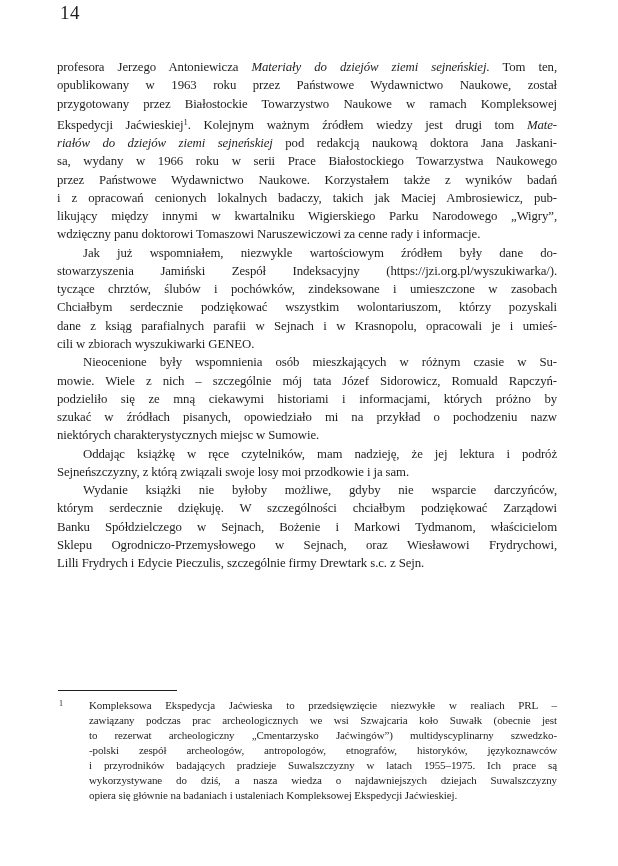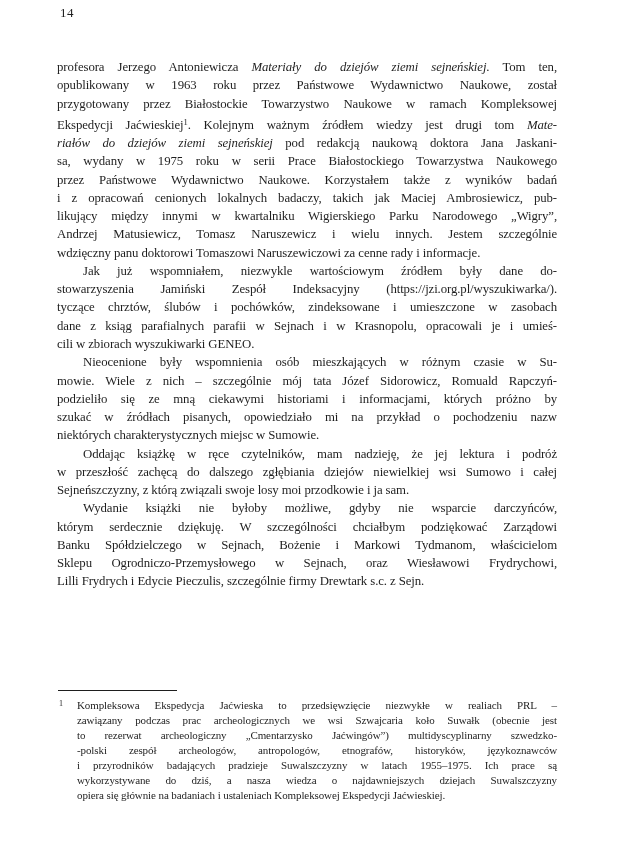--- a/index.html
+++ b/index.html
@@ -14,21 +14,21 @@
   }
   .page {
     position: absolute;
     inset: 0;
     background: #ffffff;
   }
   .page-number {
     position: absolute;
     left: 60px;
     top: 5px;
-    font-size: 13px;
+    font-size: 19px;
     line-height: 16px;
     letter-spacing: 0.5px;
     color: #1e1e1e;
   }
   .text-block {
     position: absolute;
     left: 57px;
     top: 58px;
     width: 500px;
     font-size: 12.8px;
@@ -62,59 +62,58 @@
     top: 698px;
     width: 500px;
     font-size: 11px;
   }
   .footnote-marker {
     position: absolute;
     left: 2px;
     top: 1px;
     font-size: 8px;
   }
-  .footnote-text { margin-left: 20px; }
+  .footnote-text { margin-left: 32px; }
   .fline {
     line-height: 15px;
     text-align: justify;
     text-align-last: justify;
     letter-spacing: -0.1px;
   }
   .fline.last { text-align-last: left; }
 </style>
 </head>
 <body>
 
 <div class="page">
   <div class="page-number">14</div>
 
   <div class="text-block" id="text-block">
       <div class="line"><span>profesora Jerzego Antoniewicza </span><span class="it">Materiały do dziejów ziemi sejneńskiej</span><span>. Tom ten,</span></div>
       <div class="line"><span>opublikowany w 1963 roku przez Państwowe Wydawnictwo Naukowe, został</span></div>
       <div class="line"><span>przygotowany przez Białostockie Towarzystwo Naukowe w ramach Kompleksowej</span></div>
       <div class="line"><span>Ekspedycji Jaćwieskiej</span><span class="sup">1</span><span>. Kolejnym ważnym źródłem wiedzy jest drugi tom </span><span class="it">Mate-</span></div>
       <div class="line"><span class="it">riałów do dziejów ziemi sejneńskiej</span><span> pod redakcją naukową doktora Jana Jaskani-</span></div>
-      <div class="line"><span>sa, wydany w 1975 roku w serii Prace Białostockiego Towarzystwa Naukowego</span></div>
+      <div class="line"><span>sa, wydany w 1966 roku w serii Prace Białostockiego Towarzystwa Naukowego</span></div>
       <div class="line"><span>przez Państwowe Wydawnictwo Naukowe. Korzystałem także z wyników badań</span></div>
       <div class="line"><span>i z opracowań cenionych lokalnych badaczy, takich jak Maciej Ambrosiewicz, pub-</span></div>
       <div class="line"><span>likujący między innymi w kwartalniku Wigierskiego Parku Narodowego „Wigry”,</span></div>
-      <div class="line"><span>Andrzej Matusiewicz, Tomasz Naruszewicz i wielu innych. Jestem szczególnie</span></div>
       <div class="line last"><span>wdzięczny panu doktorowi Tomaszowi Naruszewiczowi za cenne rady i informacje.</span></div>
       <div class="line ind"><span>Jak już wspomniałem, niezwykle wartościowym źródłem były dane do-</span></div>
       <div class="line"><span>stowarzyszenia Jamiński Zespół Indeksacyjny (https://jzi.org.pl/wyszukiwarka/).</span></div>
       <div class="line"><span>tyczące chrztów, ślubów i pochówków, zindeksowane i umieszczone w zasobach</span></div>
+      <div class="line"><span>Chciałbym serdecznie podziękować wszystkim wolontariuszom, którzy pozyskali</span></div>
       <div class="line"><span>dane z ksiąg parafialnych parafii w Sejnach i w Krasnopolu, opracowali je i umieś-</span></div>
       <div class="line last"><span>cili w zbiorach wyszukiwarki GENEO.</span></div>
       <div class="line ind"><span>Nieocenione były wspomnienia osób mieszkających w różnym czasie w Su-</span></div>
       <div class="line"><span>mowie. Wiele z nich – szczególnie mój tata Józef Sidorowicz, Romuald Rapczyń-</span></div>
       <div class="line"><span>podzieliło się ze mną ciekawymi historiami i informacjami, których próżno by</span></div>
       <div class="line"><span>szukać w źródłach pisanych, opowiedziało mi na przykład o pochodzeniu nazw</span></div>
       <div class="line last"><span>niektórych charakterystycznych miejsc w Sumowie.</span></div>
       <div class="line ind"><span>Oddając książkę w ręce czytelników, mam nadzieję, że jej lektura i podróż</span></div>
-      <div class="line"><span>w przeszłość zachęcą do dalszego zgłębiania dziejów niewielkiej wsi Sumowo i całej</span></div>
       <div class="line last"><span>Sejneńszczyzny, z którą związali swoje losy moi przodkowie i ja sam.</span></div>
       <div class="line ind"><span>Wydanie książki nie byłoby możliwe, gdyby nie wsparcie darczyńców,</span></div>
       <div class="line"><span>którym serdecznie dziękuję. W szczególności chciałbym podziękować Zarządowi</span></div>
       <div class="line"><span>Banku Spółdzielczego w Sejnach, Bożenie i Markowi Tydmanom, właścicielom</span></div>
       <div class="line"><span>Sklepu Ogrodniczo-Przemysłowego w Sejnach, oraz Wiesławowi Frydrychowi,</span></div>
       <div class="line last"><span>Lilli Frydrych i Edycie Pieczulis, szczególnie firmy Drewtark s.c. z Sejn.</span></div>
     </div>
 
   <div class="footnote-rule"></div>
 

